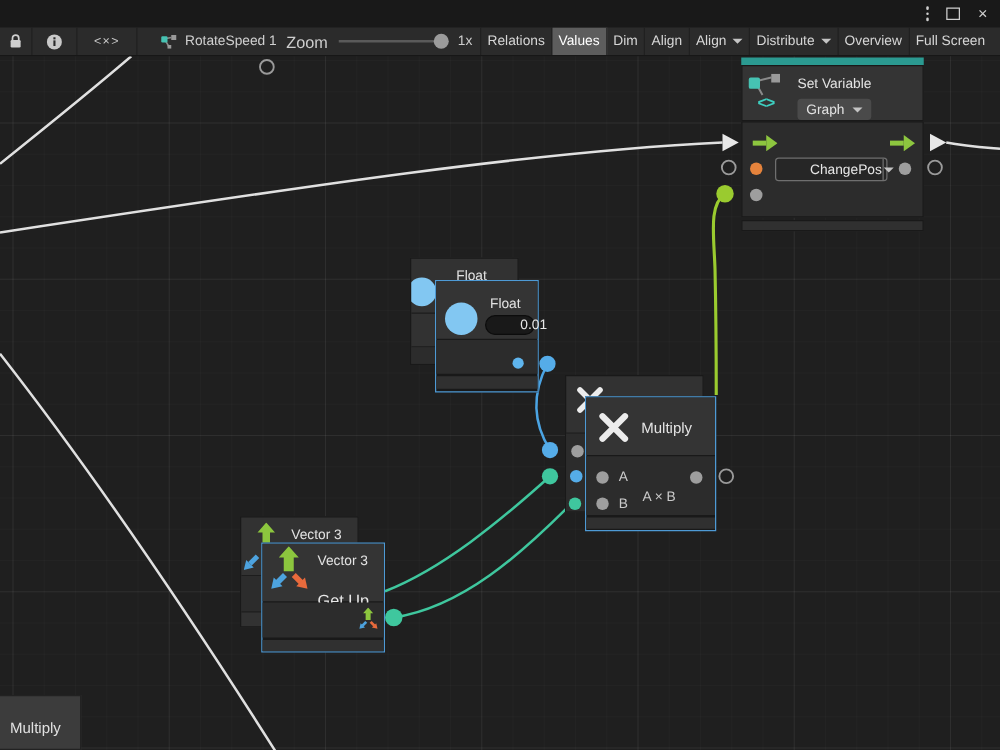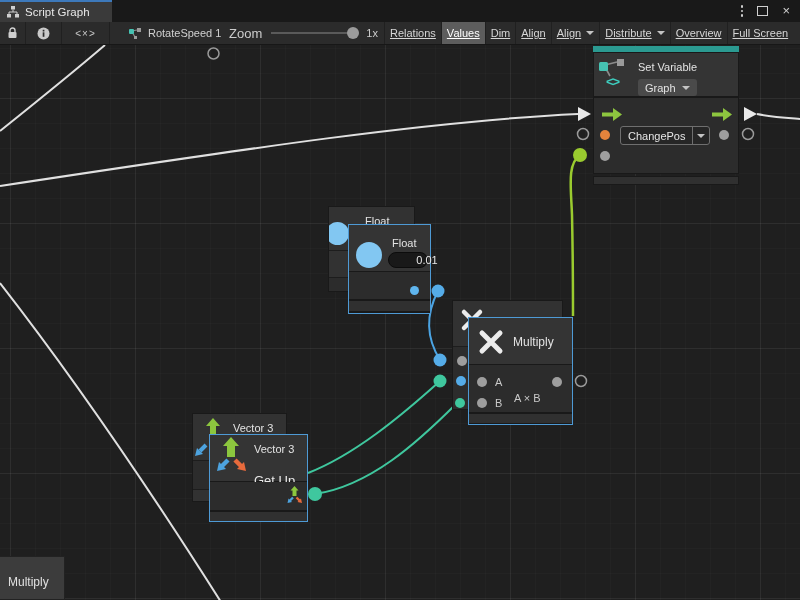--- a/index.html
+++ b/index.html
@@ -27,21 +27,21 @@
   .closex{color:#cfcfcf;font-size:13px;line-height:10px;}
   
   .toolbar{
     position:absolute;left:0;top:22px;width:800px;height:23px;
     background:#2b2b2b;border-bottom:1px solid #171717;
     display:flex;align-items:stretch;overflow:hidden;box-sizing:border-box;
   }
   .tgroup{display:flex;align-items:center;justify-content:center;border-right:1px solid #202020;box-sizing:border-box;}
   .tbtn{
     display:flex;align-items:center;padding:0 5px;font-size:11px;color:#d6d6d6;
-    border-right:1px solid #202020;white-space:nowrap;box-sizing:border-box;text-decoration:underline;
+    border-right:1px solid #202020;white-space:nowrap;box-sizing:border-box;
   }
   .tbtn.active{background:#5d5d5d;color:#ffffff;}
   .caret{width:0;height:0;border-left:4px solid transparent;border-right:4px solid transparent;border-top:4px solid #c4c4c4;margin-left:5px;}
   .zoomtrack{width:86px;height:2px;background:#5a5a5a;position:relative;margin:0 2px;}
   .zoomhandle{position:absolute;right:-2px;top:-5px;width:12px;height:12px;border-radius:50%;background:#9b9b9b;}
   .codeglyph{font-size:10px;color:#c9c9c9;letter-spacing:1px;}
   
   .canvas{
     position:absolute;left:0;top:45px;width:800px;height:555px;overflow:hidden;
     background-color:#1f1f1f;
@@ -64,44 +64,35 @@
   .bdy{background:#2c2c2c;}
   .ftr{background:#303030;}
   .ntitle{position:absolute;font-size:11px;color:#e3e3e3;white-space:nowrap;}
   .nsub{position:absolute;font-size:13px;color:#e8e8e8;white-space:nowrap;}
   .plabel{position:absolute;font-size:11px;color:#c9c9c9;white-space:nowrap;}
   .port{position:absolute;border-radius:50%;}
   .vfield{position:absolute;background:#191919;border:1px solid #0c0c0c;border-radius:8px;
     color:#e8e8e8;font-size:11px;display:flex;align-items:center;justify-content:center;box-sizing:border-box;padding-left:38px;}
   .dd{position:absolute;background:#262626;border:1px solid #6f6f6f;border-radius:3px;
     display:flex;align-items:center;box-sizing:border-box;color:#e6e6e6;font-size:11px;}
-  .dd .txt{flex:1;padding-left:7px;}
+  .dd .txt{flex:1;padding-left:7px;margin-left:20px;}
   .dd .cbox{width:16px;align-self:stretch;border-left:1px solid #6f6f6f;display:flex;align-items:center;justify-content:center;}
   .dd2{position:absolute;background:#4a4a4a;border-radius:3px;display:flex;align-items:center;
     color:#e3e3e3;font-size:11px;padding:0 7px;box-sizing:border-box;gap:6px;}
   .objfield{position:absolute;background:#262626;border:1px solid #141414;border-radius:3px;
     display:flex;align-items:center;box-sizing:border-box;color:#dddddd;font-size:11px;}
   .target{width:10px;height:10px;border:1px solid #a8a8a8;border-radius:50%;display:flex;align-items:center;justify-content:center;margin-left:auto;margin-right:4px;}
   .target i{width:4px;height:4px;background:#c9c9c9;border-radius:50%;display:block;}
   .cornerlabel{font-size:12px;color:#e0e0e0;position:absolute;left:8px;top:19px;}
   .sep{position:absolute;left:0;right:0;height:1px;background:#1d1d1d;}
 </style>
 </head>
 <body>
 
 <div class="titlebar">
-  <div class="tab">
-    <svg width="12" height="12" viewBox="0 0 12 12">
-      <rect x="4" y="0" width="4" height="3.5" fill="#cfcfcf"></rect>
-      <path d="M6 3.5 V6 M2 6 H10 M2 6 V8 M10 6 V8" stroke="#cfcfcf" stroke-width="1" fill="none"></path>
-      <rect x="0" y="8" width="4" height="3.5" fill="#cfcfcf"></rect>
-      <rect x="8" y="8" width="4" height="3.5" fill="#cfcfcf"></rect>
-    </svg>
-    <span>Script Graph</span>
-  </div>
   <div class="winbtns">
     <span class="dots3">
         <i></i>
         <i></i>
         <i></i>
       </span>
     <span class="maxbox"></span>
     <span class="closex">×</span>
   </div>
 </div>

